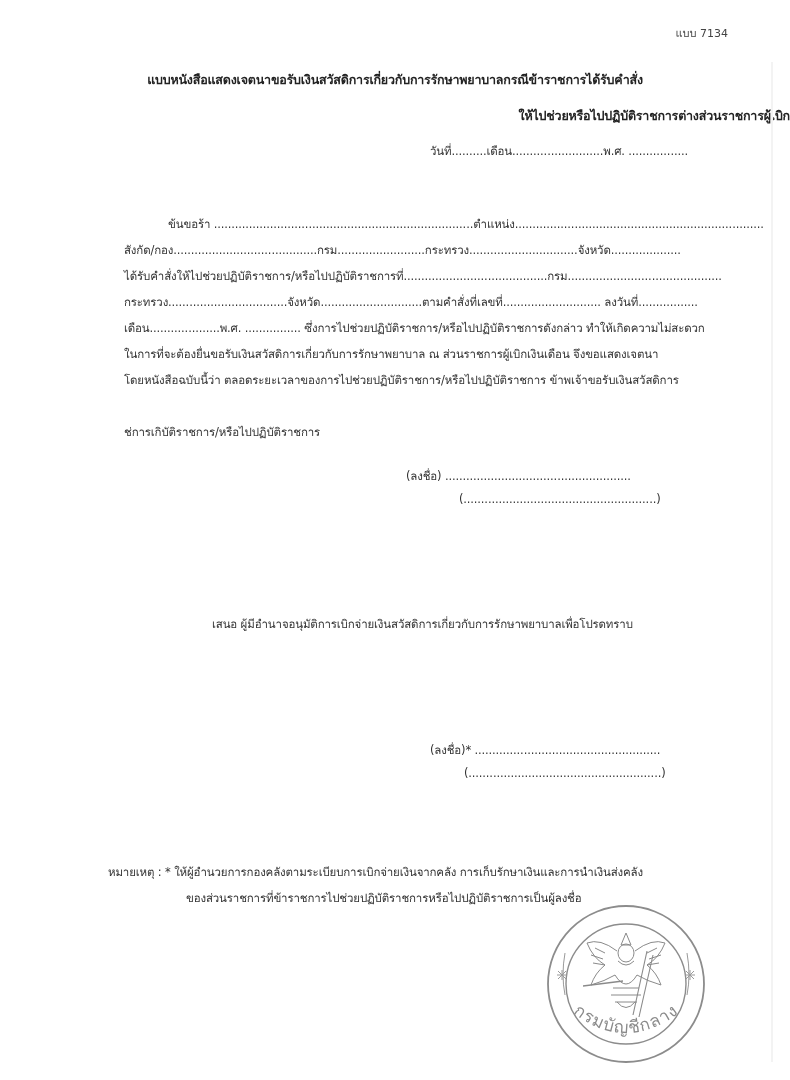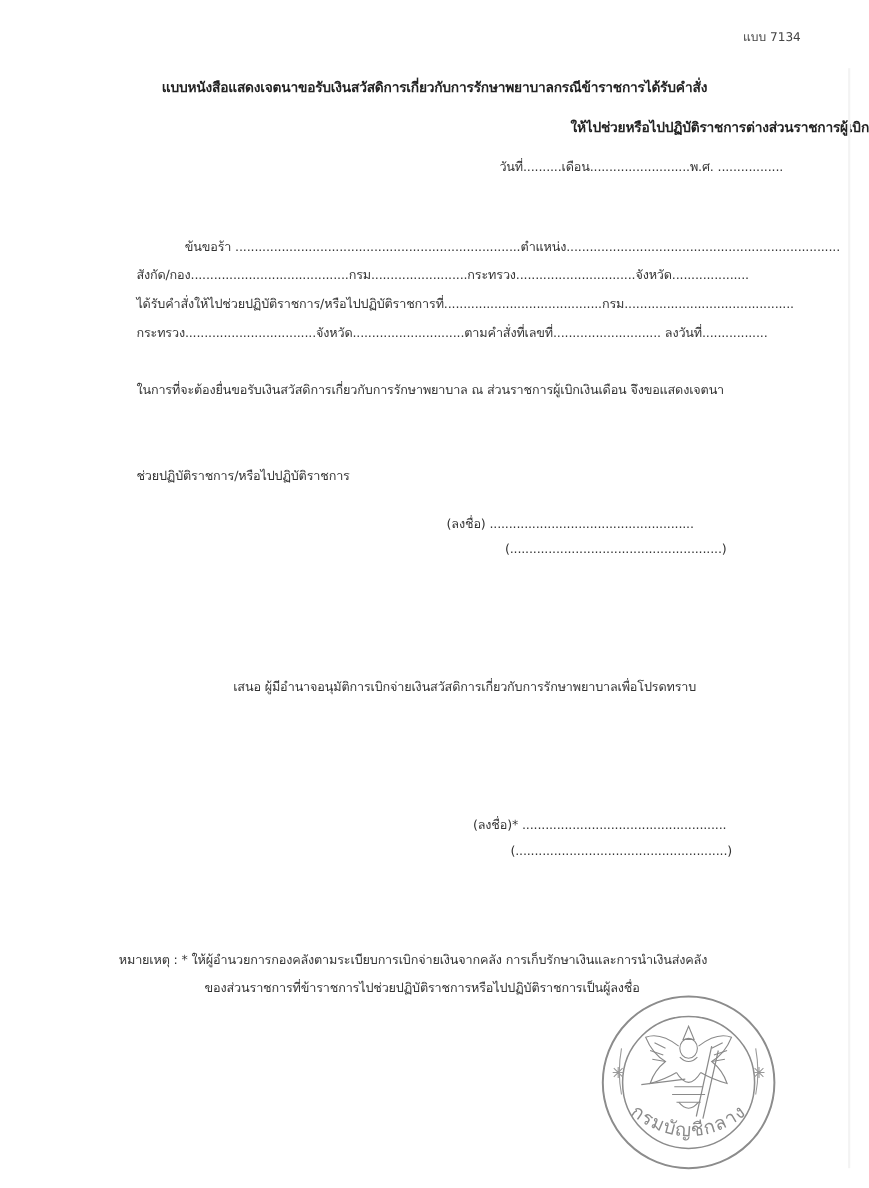--- a/index.html
+++ b/index.html
@@ -19,28 +19,30 @@
 </head>
 <body>
 
 <div class="page">
 
   <div class="form-code">แบบ 7134</div>
 
   <div class="title l1">แบบหนังสือแสดงเจตนาขอรับเงินสวัสดิการเกี่ยวกับการรักษาพยาบาลกรณีข้าราชการได้รับคำสั่ง</div>
   <div class="title l2">ให้ไปช่วยหรือไปปฏิบัติราชการต่างส่วนราชการผู้เบิก</div>
 
-  <div class="line" style="left:454px; top:142px;text-align:center;">วันที่..........เดือน..........................พ.ศ. .................</div>
+  <div class="line" style="left:430px; top:142px;text-align:center;">วันที่..........เดือน..........................พ.ศ. .................</div>
 
   <div class="line" style="left:168px; top:215px;">ข้นขอร้า ..........................................................................ตำแหน่ง.......................................................................</div>
   <div class="line" style="left:124px; top:241px;">สังกัด/กอง.........................................กรม.........................กระทรวง...............................จังหวัด....................</div>
   <div class="line" style="left:124px; top:267px;">ได้รับคำสั่งให้ไปช่วยปฏิบัติราชการ/หรือไปปฏิบัติราชการที่.........................................กรม............................................</div>
   <div class="line" style="left:124px; top:293px;">กระทรวง..................................จังหวัด.............................ตามคำสั่งที่เลขที่............................ ลงวันที่.................</div>
+  <div class="line" style="left:124px; top:319px;">เดือน....................พ.ศ. ................ ซึ่งการไปช่วยปฏิบัติราชการ/หรือไปปฏิบัติราชการดังกล่าว ทำให้เกิดความไม่สะดวก</div>
   <div class="line" style="left:124px; top:345px;">ในการที่จะต้องยื่นขอรับเงินสวัสดิการเกี่ยวกับการรักษาพยาบาล ณ ส่วนราชการผู้เบิกเงินเดือน จึงขอแสดงเจตนา</div>
-  <div class="line" style="left:124px; top:423px;">ช่วยปฏิบัติราชการ/หรือไปปฏิบัติราชการ</div>
+  <div class="line" style="left:124px; top:371px;">โดยหนังสือฉบับนี้ว่า ตลอดระยะเวลาของการไปช่วยปฏิบัติราชการ/หรือไปปฏิบัติราชการ ข้าพเจ้าขอรับเงินสวัสดิการ</div>
+  <div class="line" style="left:124px; top:423px;">ช่การเกิบัติราชการ/หรือไปปฏิบัติราชการ</div>
 
   <div class="line" style="left:406px; top:467px;">(ลงชื่อ) .....................................................</div>
   <div class="line" style="left:459px; top:492px;">(.......................................................)</div>
 
   <div class="line" style="left:212px; top:615px;">เสนอ ผู้มีอำนาจอนุมัติการเบิกจ่ายเงินสวัสดิการเกี่ยวกับการรักษาพยาบาลเพื่อโปรดทราบ</div>
 
   <div class="line" style="left:430px; top:741px;">(ลงชื่อ)* .....................................................</div>
   <div class="line" style="left:464px; top:766px;">(.......................................................)</div>
 
   <div class="line" style="left:108px; top:863px;">หมายเหตุ : * ให้ผู้อำนวยการกองคลังตามระเบียบการเบิกจ่ายเงินจากคลัง การเก็บรักษาเงินและการนำเงินส่งคลัง</div>

